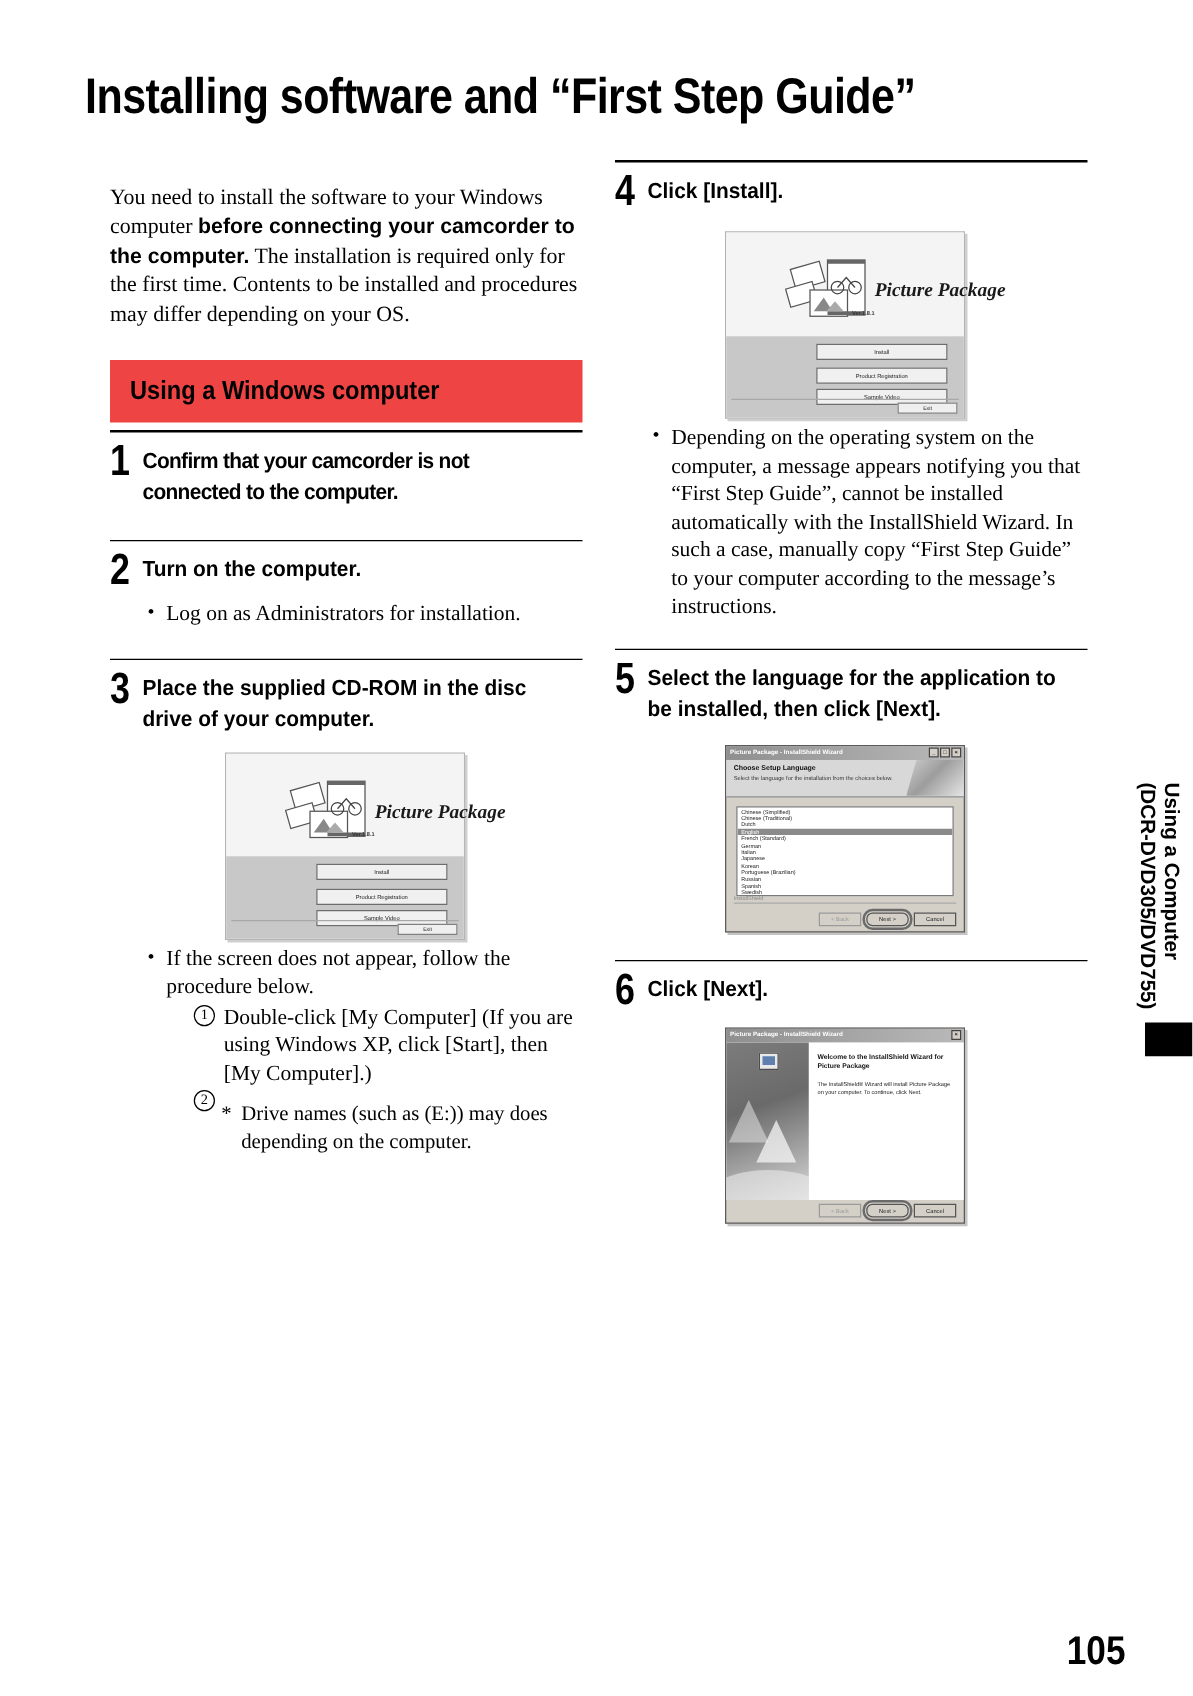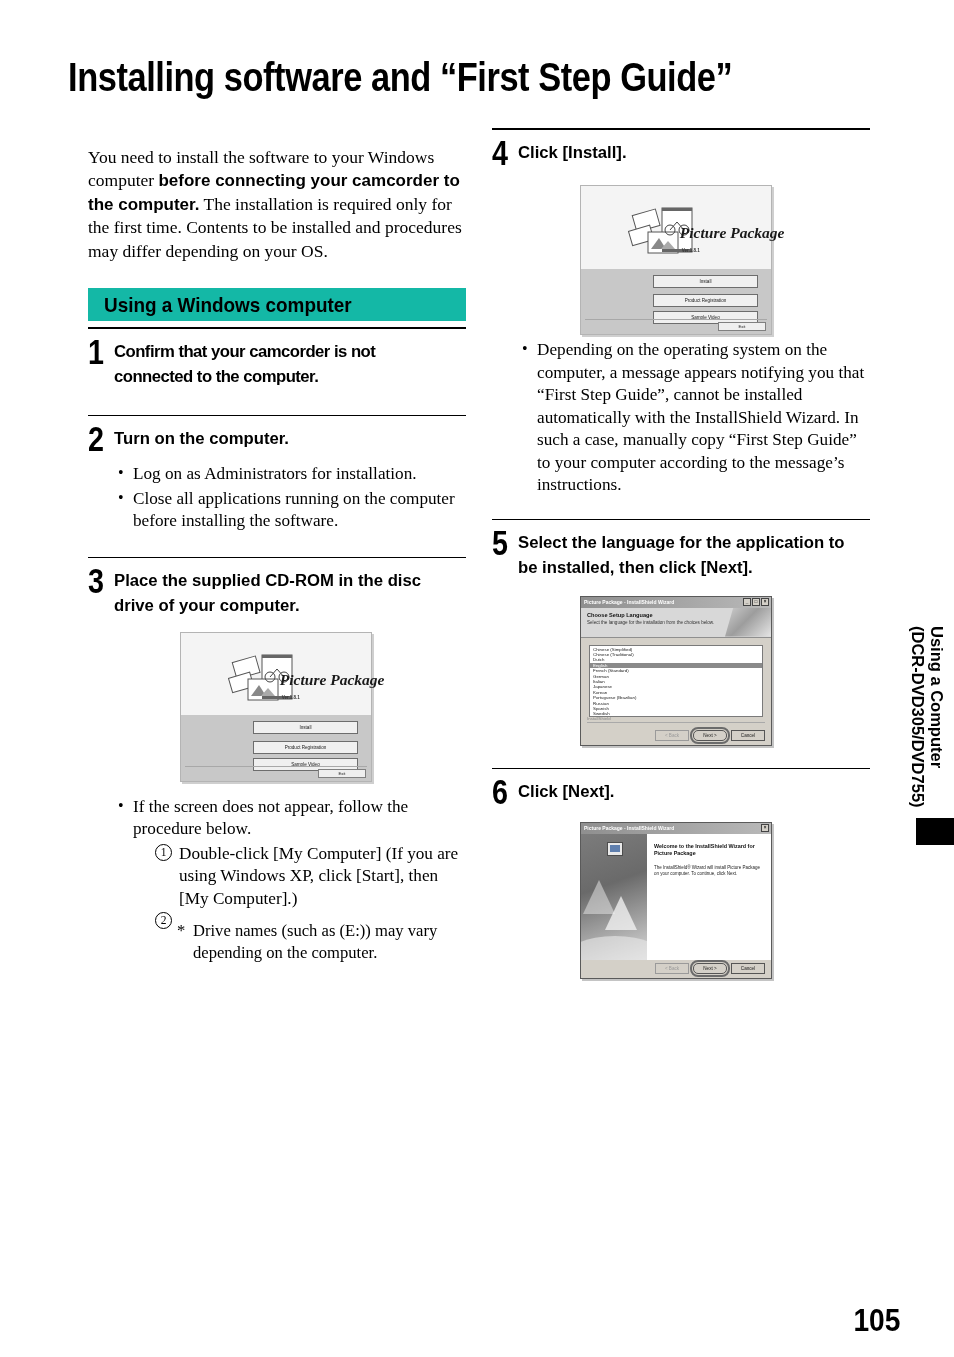--- a/index.html
+++ b/index.html
@@ -50,22 +50,22 @@
   }
   .intro b {
     font-family: "Liberation Sans", sans-serif;
     font-size: 17px;
     font-weight: bold;
   }
 
   
   .section-head {
     margin-top: 25px;
-    background: #14b8a6;
-    height: 33px;
+    background: #ef4444;
+    height: 50px;
     display: flex;
     align-items: center;
     padding-left: 16px;
   }
   .section-head span {
     font-family: "Liberation Sans", sans-serif;
     font-weight: bold;
     font-size: 21px;
     transform: scaleX(0.9);
     transform-origin: left center;
@@ -187,20 +187,21 @@
   }
   .pp-title {
     position: absolute;
     left: 52%; top: 26%;
     font-family: "Liberation Serif", serif;
     font-style: italic;
     font-weight: bold;
     font-size: 15.5px;
     color: #1a1a1a;
     white-space: nowrap;
+    padding-left: 20px;
   }
   .pp-ver {
     position: absolute;
     left: 53%; top: 42%;
     font-family: "Liberation Sans", sans-serif;
     font-size: 4.5px;
     font-weight: bold;
     color: #333;
   }
   .pp-btn {
@@ -459,21 +460,20 @@
       <div class="step-text tight">Confirm that your camcorder is not connected to the computer.</div>
     </div>
     <div class="rule thin" style="margin-top:26px;"></div>
 
     <div class="step">
       <div class="step-num">2</div>
       <div class="step-text">Turn on the computer.</div>
     </div>
     <ul class="bullets">
       <li>Log on as Administrators for installation.</li>
-      <li>Close all applications running on the computer before installing the software.</li>
     </ul>
     <div class="rule thin" style="margin-top:24px;"></div>
 
     <div class="step">
       <div class="step-num">3</div>
       <div class="step-text">Place the supplied CD-ROM in the disc drive of your computer.</div>
     </div>
 
     <div class="pp-shot left">
       <div class="pp-top"></div>
@@ -499,35 +499,35 @@
       </svg>
       <div class="pp-title">Picture Package</div>
       <div class="pp-ver">Ver.1.8.1</div>
       <div class="pp-btn b1">Install</div>
       <div class="pp-btn b2">Product Registration</div>
       <div class="pp-btn b3">Sample Video</div>
       <div class="pp-footerline"></div>
       <div class="pp-exit">Exit</div>
     </div>
 
-    <ul class="bullets" style="margin-top:14px;">
+    <ul class="bullets" style="margin-top:4px;">
       <li>
         <span>If the screen does not appear, follow the procedure below.</span>
         <ol class="subnum">
           <li>
             <span class="circnum">1</span>
             <span>Double-click [My Computer] (If you are using Windows XP, click [Start], then [My Computer].)</span>
           </li>
           <li>
             <span class="circnum">2</span>
           </li>
         </ol>
         <div class="footnote">
           <span class="star">*</span>
-          <span>Drive names (such as (E:)) may vary depending on the computer.</span>
+          <span>Drive names (such as (E:)) may does depending on the computer.</span>
         </div>
       </li>
     </ul>
   </div>
 
   <div class="col-right">
 
     <div class="rule"></div>
 
     <div class="step">

